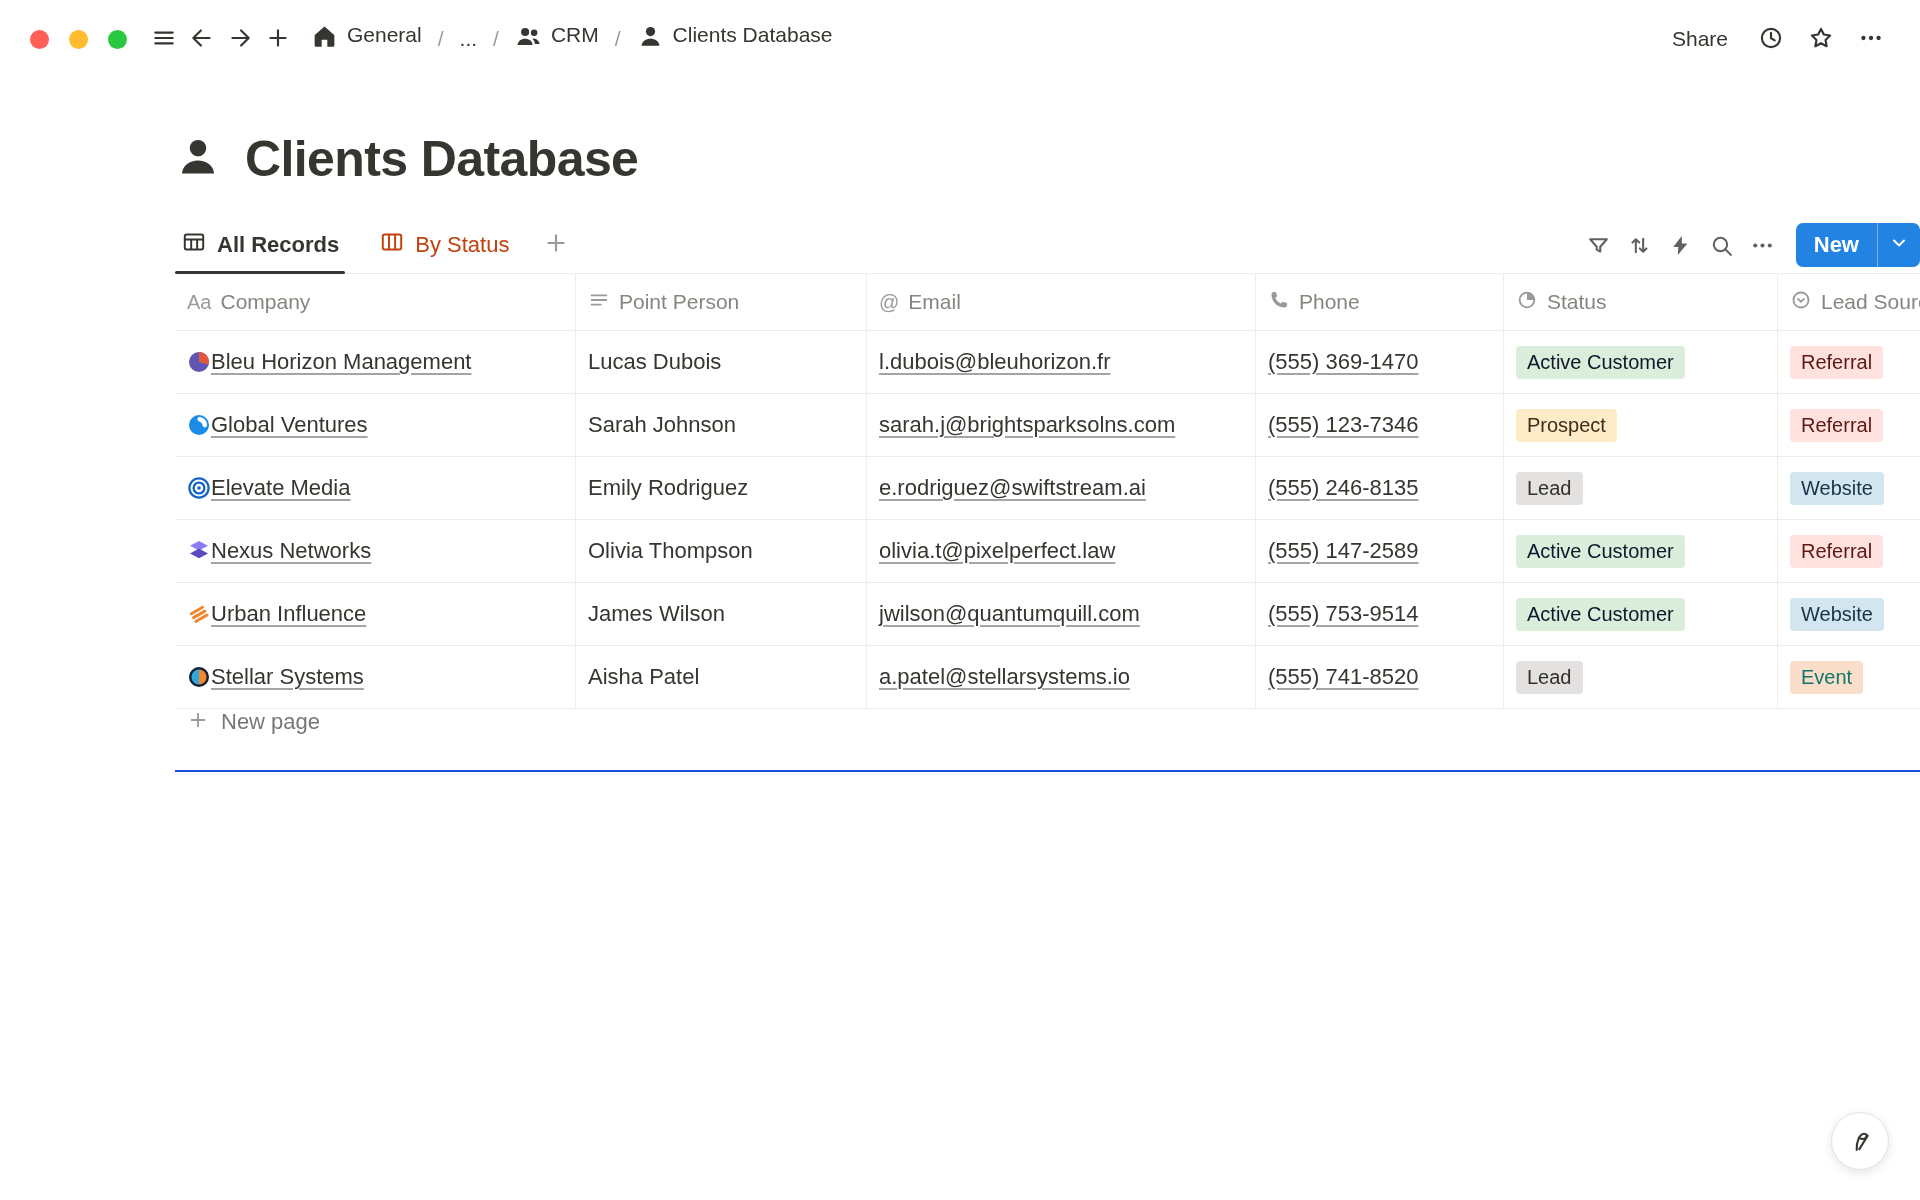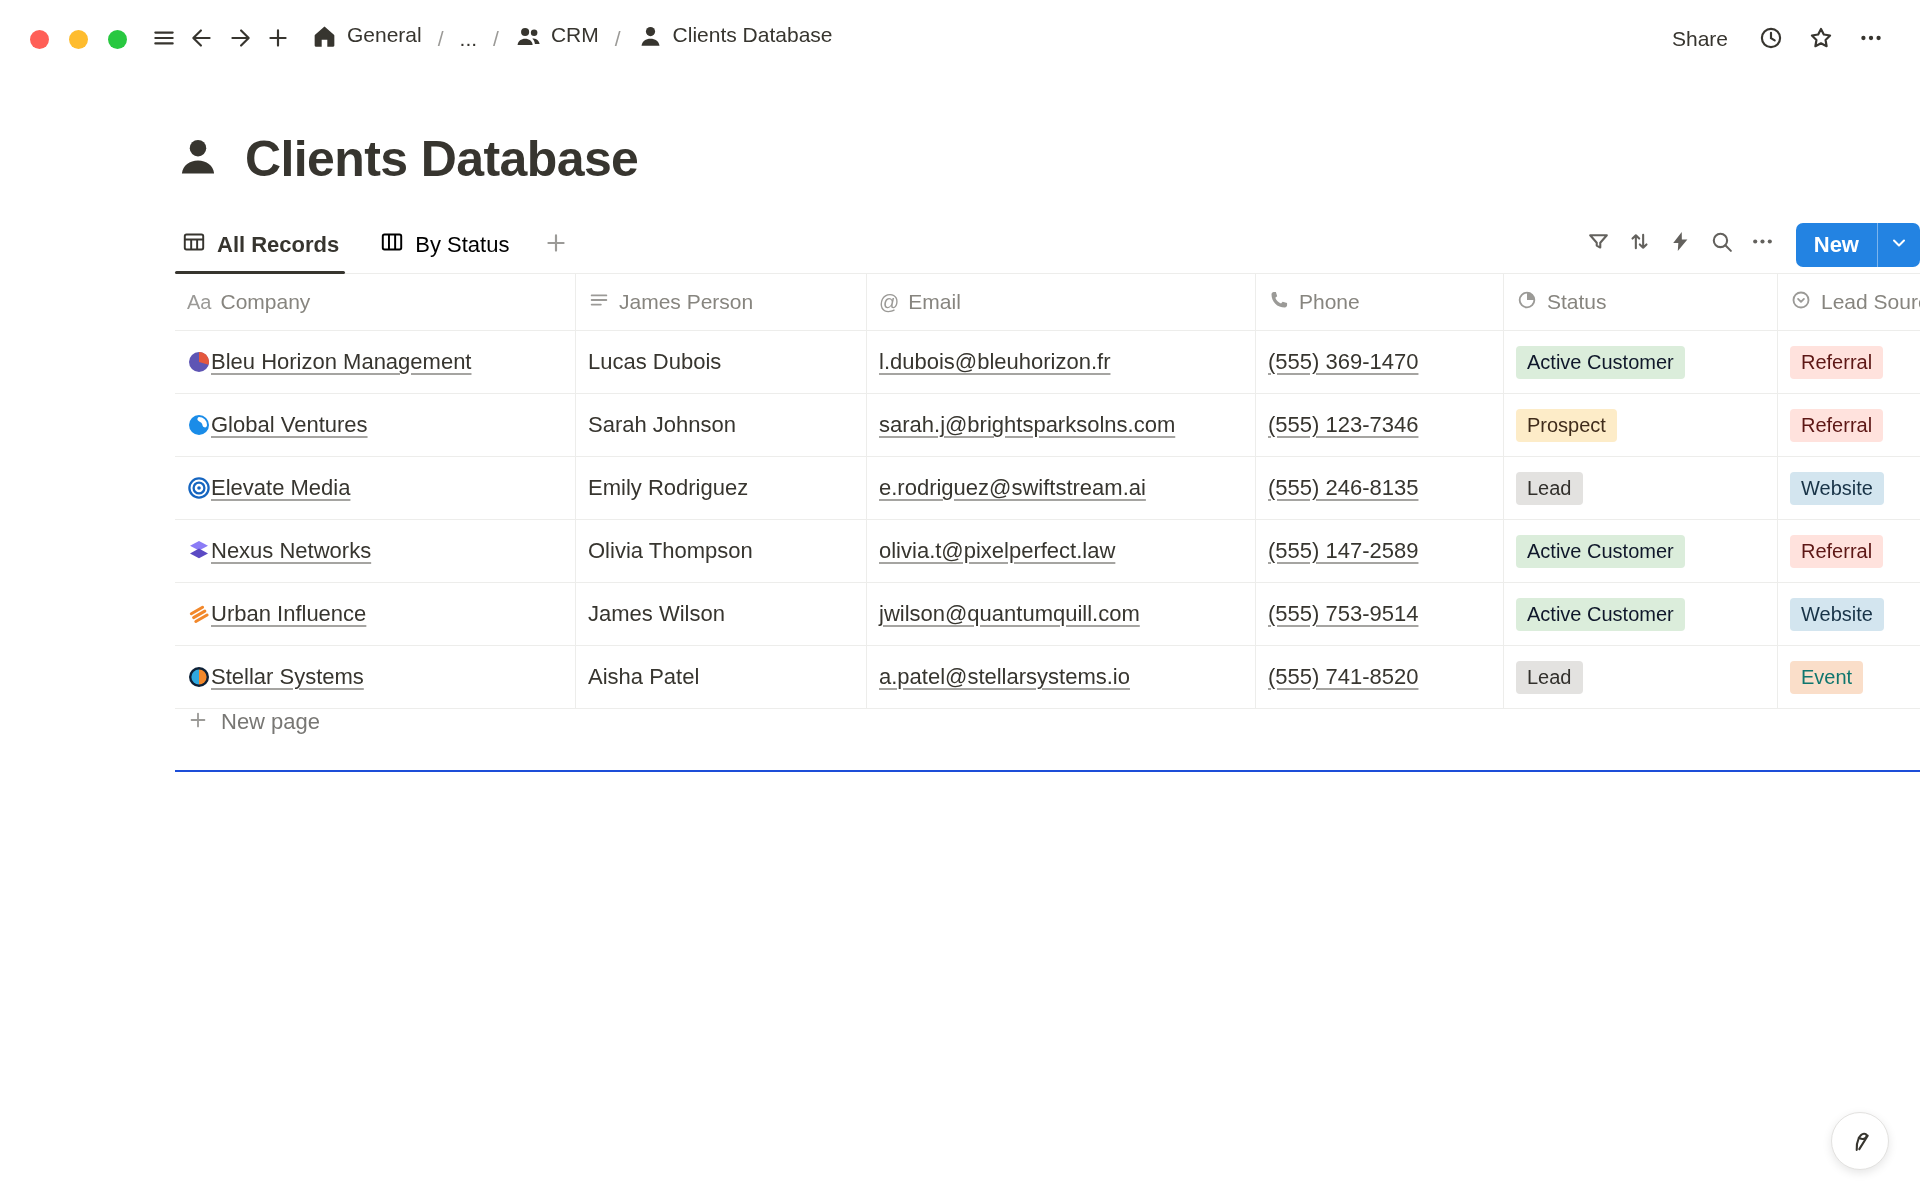--- a/index.html
+++ b/index.html
@@ -34,23 +34,23 @@
 
   
   .views-row { width:1745px; height:58px; margin-top:28px; display:flex; align-items:center;
     border-bottom:1px solid #ededeb; position:relative; }
   .view-tab { display:flex; align-items:center; gap:10px; font-size:22px; height:100%;
     padding:0 6px; position:relative; cursor:pointer; }
   .view-tab svg { width:26px; height:26px; }
   .view-tab.active { font-weight:700; color:#37352f; }
   .view-tab.active::after { content:""; position:absolute; left:0; right:0; bottom:-1px; height:3px;
     background:#37352f; border-radius:2px; }
-  .view-tab.inactive { color:#000000; font-weight:500; margin-left:28px; }
+  .view-tab.inactive { color:#c2410c; font-weight:500; margin-left:28px; }
   .add-view { margin-left:22px; color:#9b9a97; }
-  .view-toolbar { margin-left:auto; display:flex; align-items:flex-start; gap:1px; }
+  .view-toolbar { margin-left:auto; display:flex; align-items:flex-end; gap:1px; }
   .tool-btn { width:40px; height:40px; display:flex; align-items:center; justify-content:center;
     border:none; background:transparent; border-radius:6px; cursor:pointer; color:#63615d; padding:0; }
   .tool-btn svg { width:25px; height:25px; }
   .new-btn { display:flex; align-items:stretch; height:44px; margin-left:12px; background:#2383e2;
     border-radius:7px; overflow:hidden; border:none; padding:0; cursor:pointer; }
   .new-btn-main { display:flex; align-items:center; padding:0 18px; color:#fff; font-size:22px; font-weight:700; }
   .new-btn-div { width:1px; background:rgba(255,255,255,0.4); }
   .new-btn-chev { width:42px; display:flex; align-items:center; justify-content:center; color:#fff; }
   .new-btn-chev svg { width:20px; height:20px; }
 
@@ -290,21 +290,21 @@
       <div class="cell">
         <span class="glyph-icon">Aa</span>
         <span>Company</span>
       </div>
       <div class="cell">
         <span>
           <svg viewBox="0 0 24 24" fill="none" stroke="#9b9a97" stroke-width="2" stroke-linecap="round">
               <path d="M4 7h16M4 12h16M4 17h10"></path>
             </svg>
         </span>
-        <span>James Person</span>
+        <span>Point Person</span>
       </div>
       <div class="cell">
         <span class="glyph-icon">@</span>
         <span>Email</span>
       </div>
       <div class="cell">
         <span>
           <svg viewBox="0 0 24 24" fill="#9b9a97">
               <path d="M6.2 3.2c-1.2 0-2.4 1.2-2.4 2.4 0 8.3 6.3 14.6 14.6 14.6 1.2 0 2.4-1.2 2.4-2.4v-2.6l-4.8-1.4-1.8 2c-3-1.2-5-3.2-6.2-6.2l2-1.8-1.4-4.6H6.2z"></path>
             </svg>

